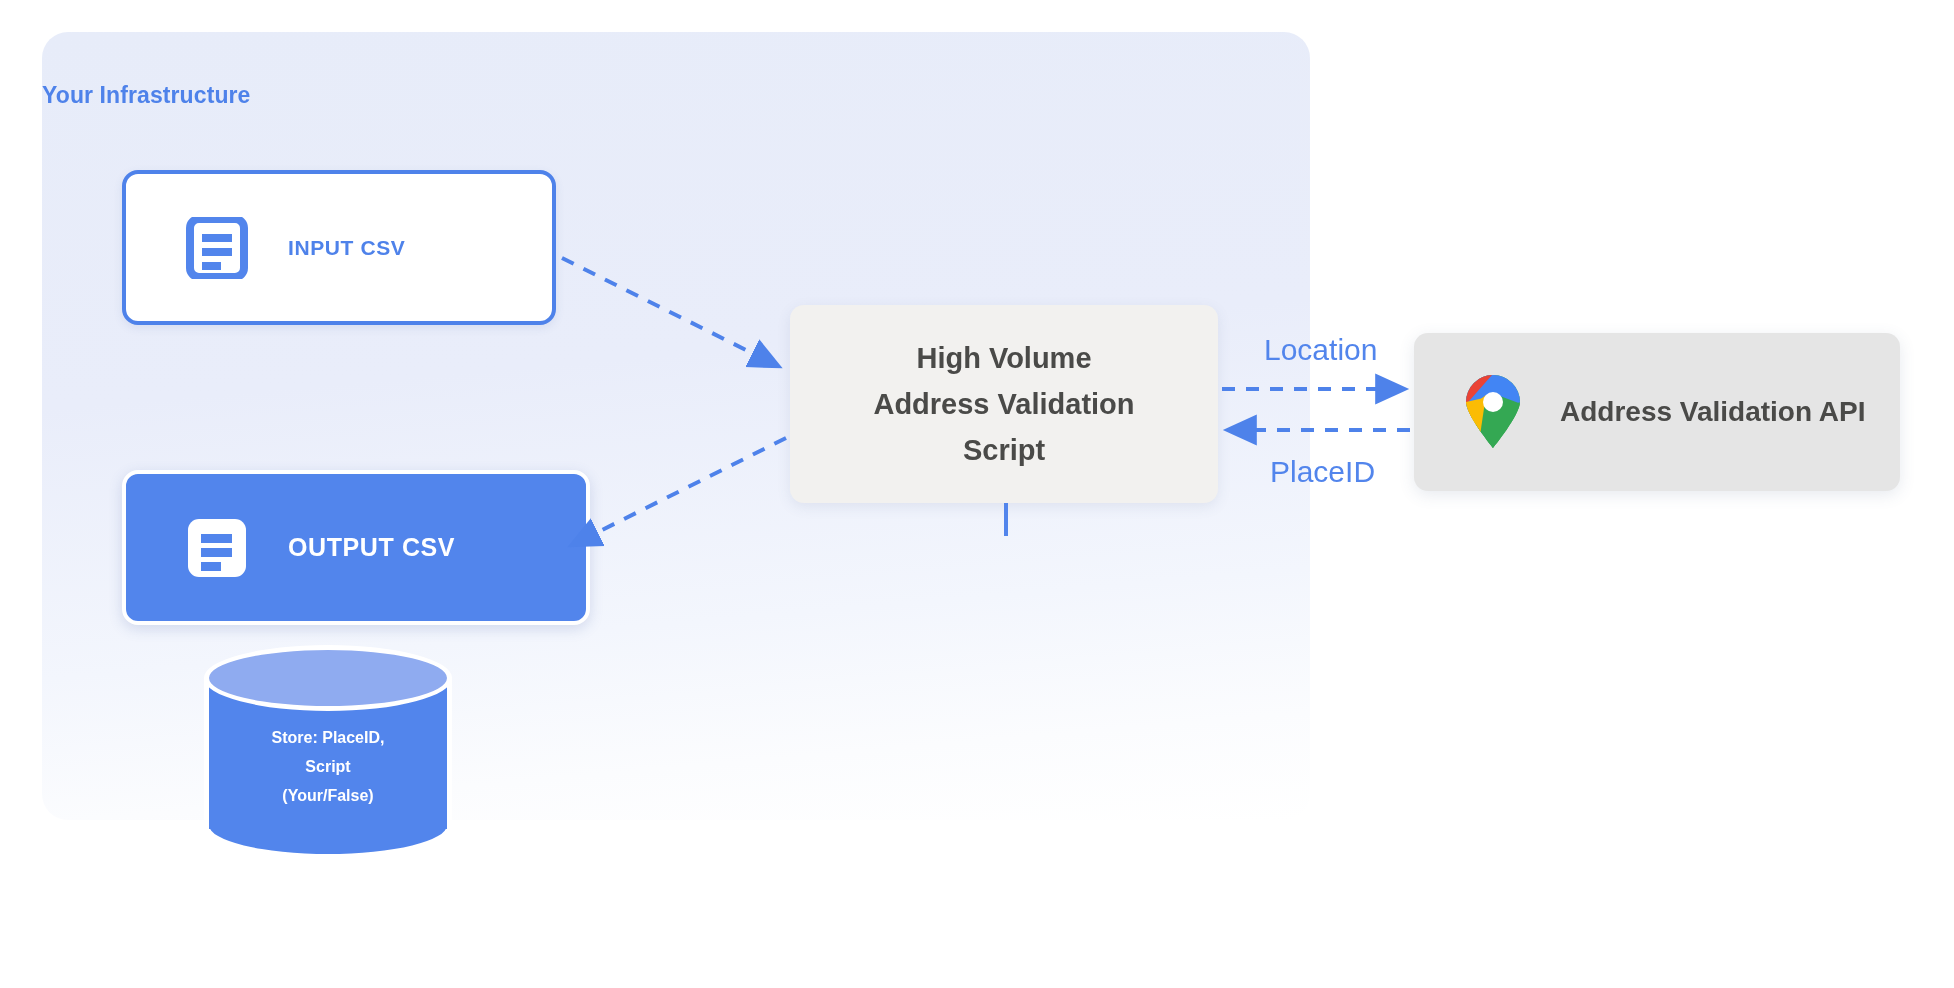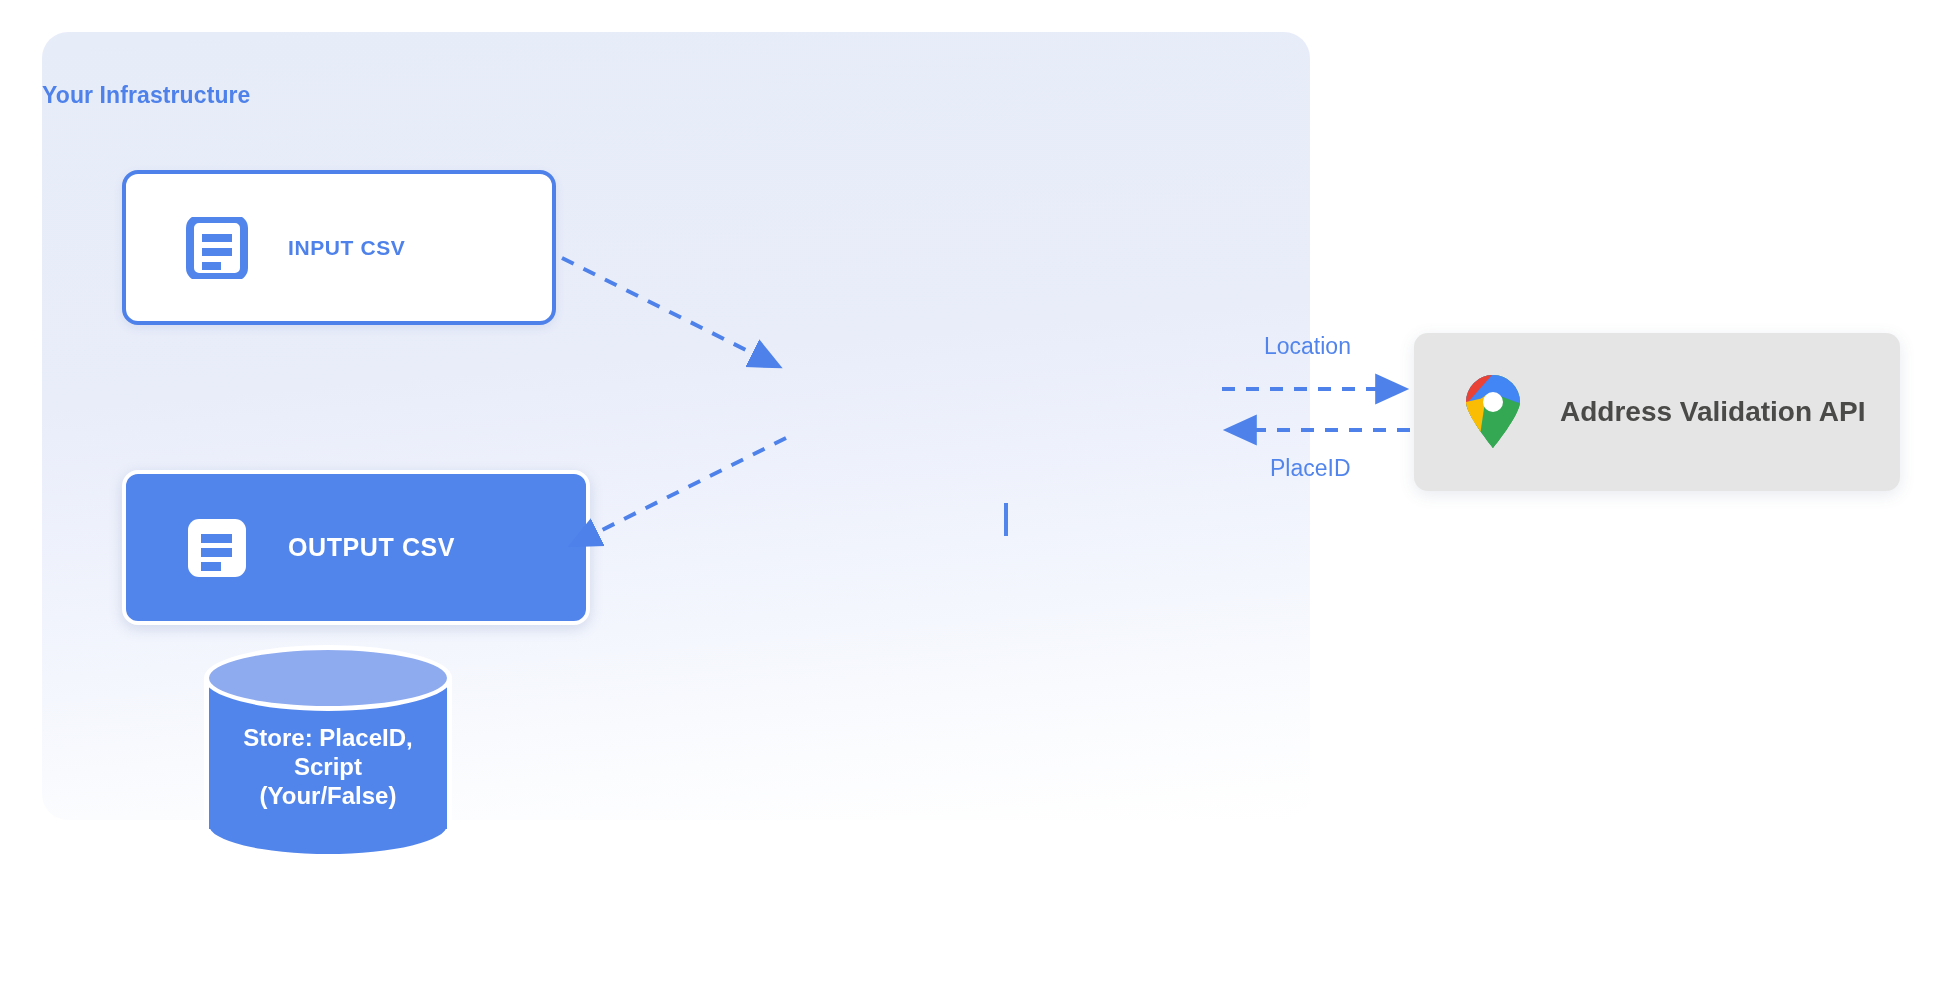--- a/index.html
+++ b/index.html
@@ -156,21 +156,21 @@
     font-size: 28px;
     font-weight: bold;
     color: #4a4a48;
     white-space: nowrap;
   }
   .pin-icon { width: 62px; height: 74px; flex: 0 0 auto; }
 
   
   .edge-label {
     position: absolute;
-    font-size: 23px;
+    font-size: 30px;
     color: #5285ec;
     white-space: nowrap;
   }
   #label-location { left: 1264px; top: 333px; }
   #label-placeid  { left: 1270px; top: 455px; }
 
   
   #database {
     position: absolute;
     left: 204px;
@@ -203,21 +203,21 @@
     background: #8fabf0;
     border-radius: 50%;
     border: 5px solid #ffffff;
     box-sizing: border-box;
   }
   #db-text {
     position: absolute;
     left: 0; top: 78px;
     width: 248px;
     text-align: center;
-    font-size: 24px;
+    font-size: 16px;
     font-weight: bold;
     line-height: 29px;
     color: #ffffff;
   }
 
   
   #arrows {
     position: absolute;
     left: 0; top: 0;
     width: 1954px; height: 988px;
@@ -246,20 +246,25 @@
   <div class="node" id="output-csv">
     <svg class="doc-icon" viewBox="0 0 62 62">
       <rect x="2" y="2" width="58" height="58" rx="11" ry="11" fill="#ffffff"></rect>
       <rect x="15" y="17" width="31" height="9" fill="#5285ec"></rect>
       <rect x="15" y="31" width="31" height="9" fill="#5285ec"></rect>
       <rect x="15" y="45" width="20" height="9" fill="#5285ec"></rect>
     </svg>
     <span class="label">OUTPUT CSV</span>
   </div>
 
+  <div class="node" id="script-box">
+    <div class="line">High Volume</div>
+    <div class="line">Address Validation</div>
+    <div class="line">Script</div>
+  </div>
   <div id="script-stem"></div>
 
 
   <div class="node" id="api-box">
     <svg class="pin-icon" viewBox="0 0 62 74">
       <defs>
         <clipPath id="pinclip">
           <path d="M31 73 C31 73 58 40 58 27 A27 27 0 1 0 4 27 C4 40 31 73 31 73 Z"></path>
         </clipPath>
       </defs>

